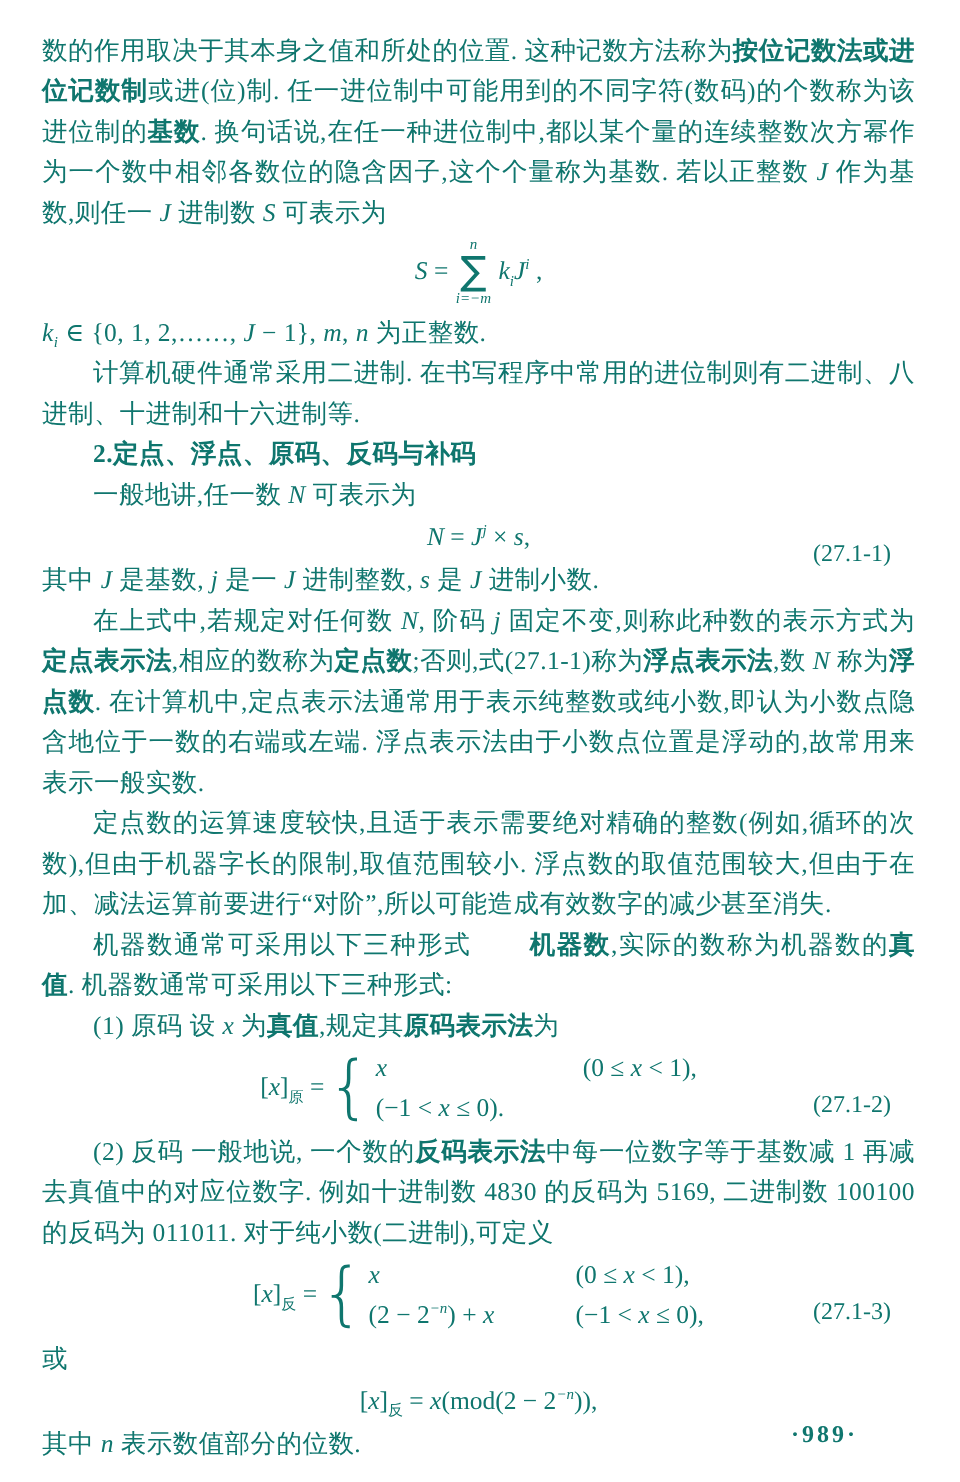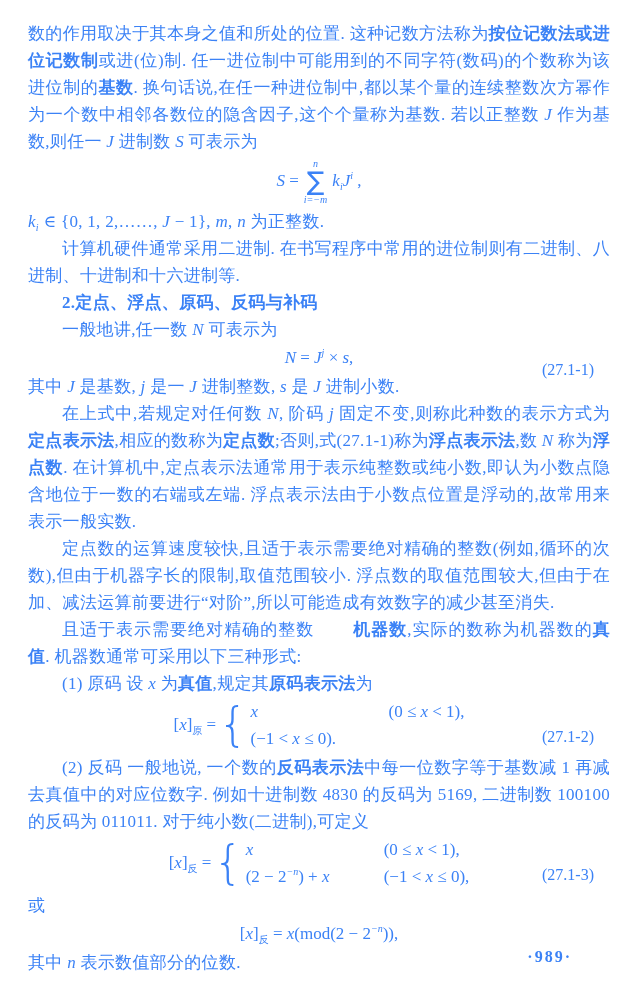--- a/index.html
+++ b/index.html
@@ -1,21 +1,21 @@
 <!DOCTYPE html>
 <html><head>
 <meta charset="utf-8">
 <style>
   html,body { margin:0; padding:0; background:#e8e8e4; }
   .page {
     position:relative;
     width:640px; height:988px;
     margin:0 auto;
     background:#ffffff;
-    color:#3b82f6;
+    color:#0f766e;
     font-family:"Liberation Serif","DejaVu Serif",serif;
     box-sizing:border-box;
     padding:20px 30px 0 28px;
     overflow:hidden;
   }
   .para {
     margin:0;
     font-size:17px;
     line-height:27px;
     text-align:justify;
@@ -93,21 +93,21 @@
     <span><span style="font-style: italic;">N</span><span> = </span><span style="font-style: italic;">J</span><sup style="font-style: italic;">j</sup><span> × </span><span style="font-style: italic;">s</span><span>,</span></span>
     <span class="eq-num">(27.1-1)</span>
   </div>
 
   <p class="para"><span>其中 </span><span style="font-style: italic;">J</span><span> 是基数, </span><span style="font-style: italic;">j</span><span> 是一 </span><span style="font-style: italic;">J</span><span> 进制整数, </span><span style="font-style: italic;">s</span><span> 是 </span><span style="font-style: italic;">J</span><span> 进制小数.</span></p>
 
   <p class="para indent"><span>在上式中,若规定对任何数 </span><span style="font-style: italic;">N</span><span>, 阶码 </span><span style="font-style: italic;">j</span><span> 固定不变,则称此种数的表示方式为</span><span style="font-weight: bold;">定点表示法</span><span>,相应的数称为</span><span style="font-weight: bold;">定点数</span><span>;否则,式(27.1-1)称为</span><span style="font-weight: bold;">浮点表示法</span><span>,数 </span><span style="font-style: italic;">N</span><span> 称为</span><span style="font-weight: bold;">浮点数</span><span>. 在计算机中,定点表示法通常用于表示纯整数或纯小数,即认为小数点隐含地位于一数的右端或左端. 浮点表示法由于小数点位置是浮动的,故常用来表示一般实数.</span></p>
 
   <p class="para indent"><span>定点数的运算速度较快,且适于表示需要绝对精确的整数(例如,循环的次数),但由于机器字长的限制,取值范围较小. 浮点数的取值范围较大,但由于在加、减法运算前要进行“对阶”,所以可能造成有效数字的减少甚至消失.</span></p>
 
-  <p class="para indent"><span>且适于表示需要绝对精确的整数</span><span style="font-weight: bold; margin-left: 39px;">机器数</span><span>,实际的数称为机器数的</span><span style="font-weight: bold;">真值</span><span>. 机器数通常可采用以下三种形式:</span></p>
+  <p class="para indent"><span>机器数通常可采用以下三种形式</span><span style="font-weight: bold; margin-left: 39px;">机器数</span><span>,实际的数称为机器数的</span><span style="font-weight: bold;">真值</span><span>. 机器数通常可采用以下三种形式:</span></p>
 
   <p class="para indent"><span>(1) 原码  设 </span><span style="font-style: italic;">x</span><span> 为</span><span style="font-weight: bold;">真值</span><span>,规定其</span><span style="font-weight: bold;">原码表示法</span><span>为</span></p>
 
   <div class="formula-row">
     <span class="f-inline">
       <span><span>[</span><span style="font-style: italic;">x</span><span>]</span><sub>原</sub><span> = </span></span>
       <span class="brace">{</span>
       <span class="cases">
         <span class="case-row">
           <span class="case-expr"><span style="font-style: italic;">x</span></span>

